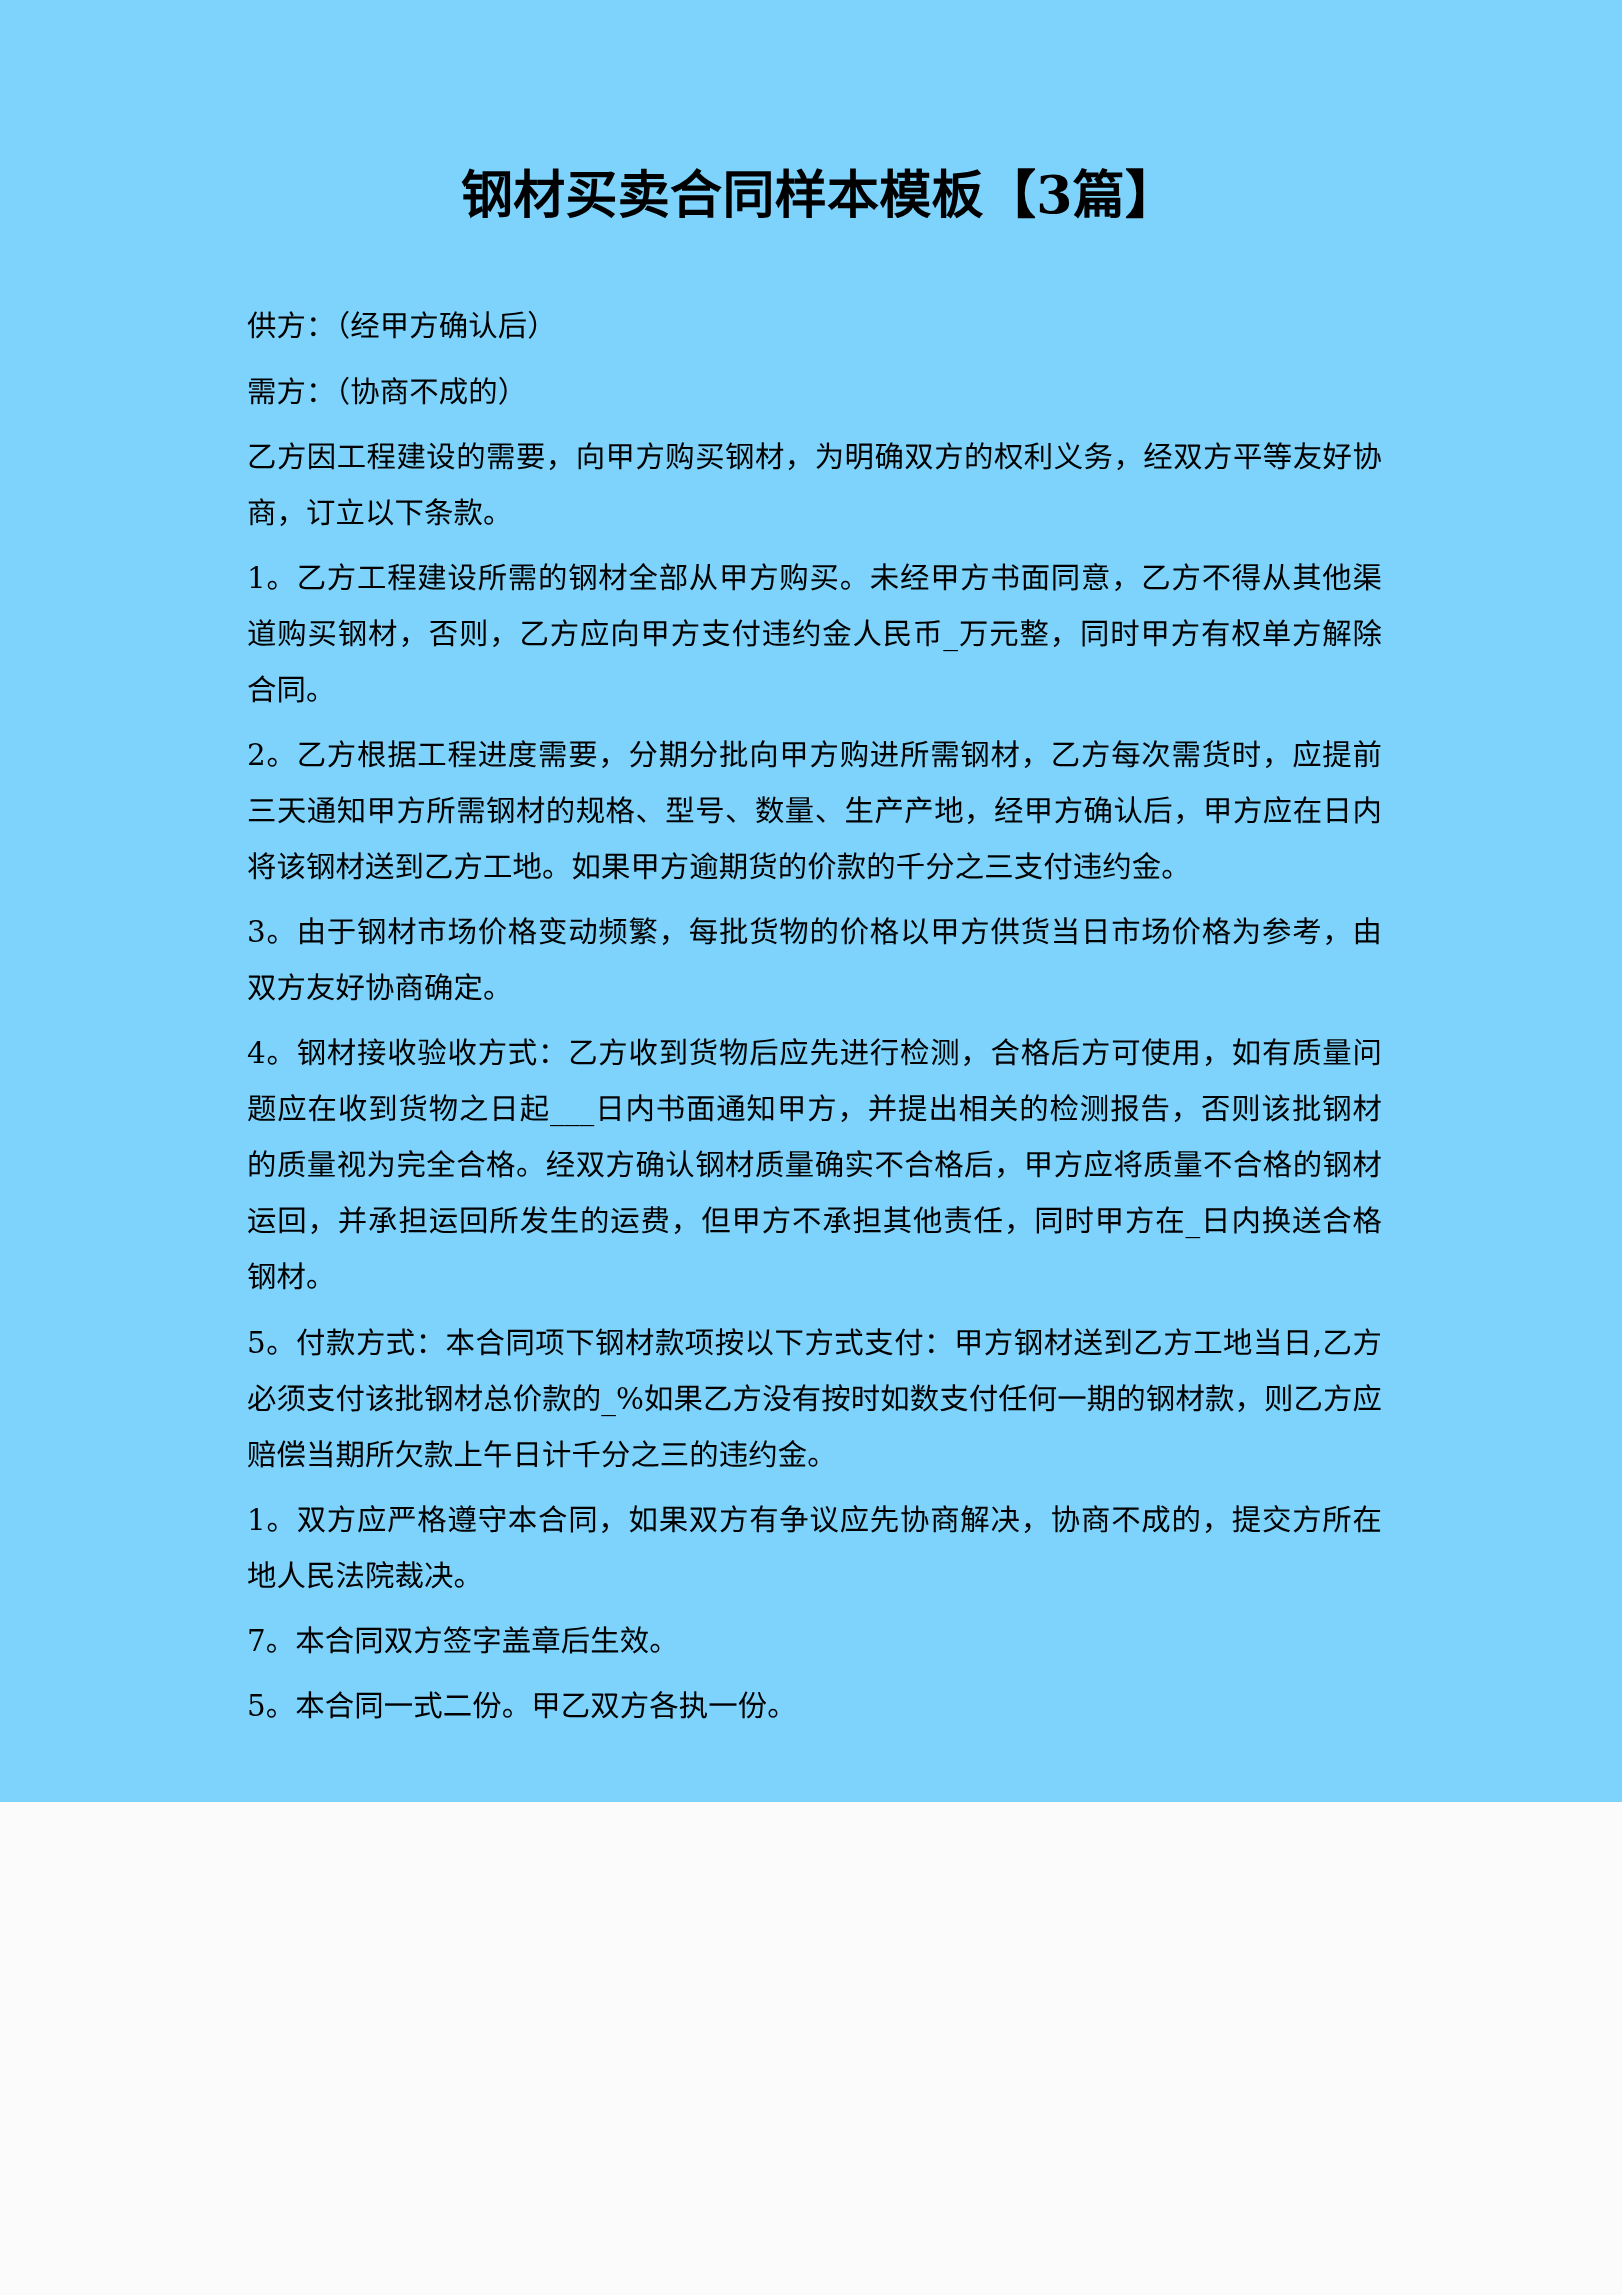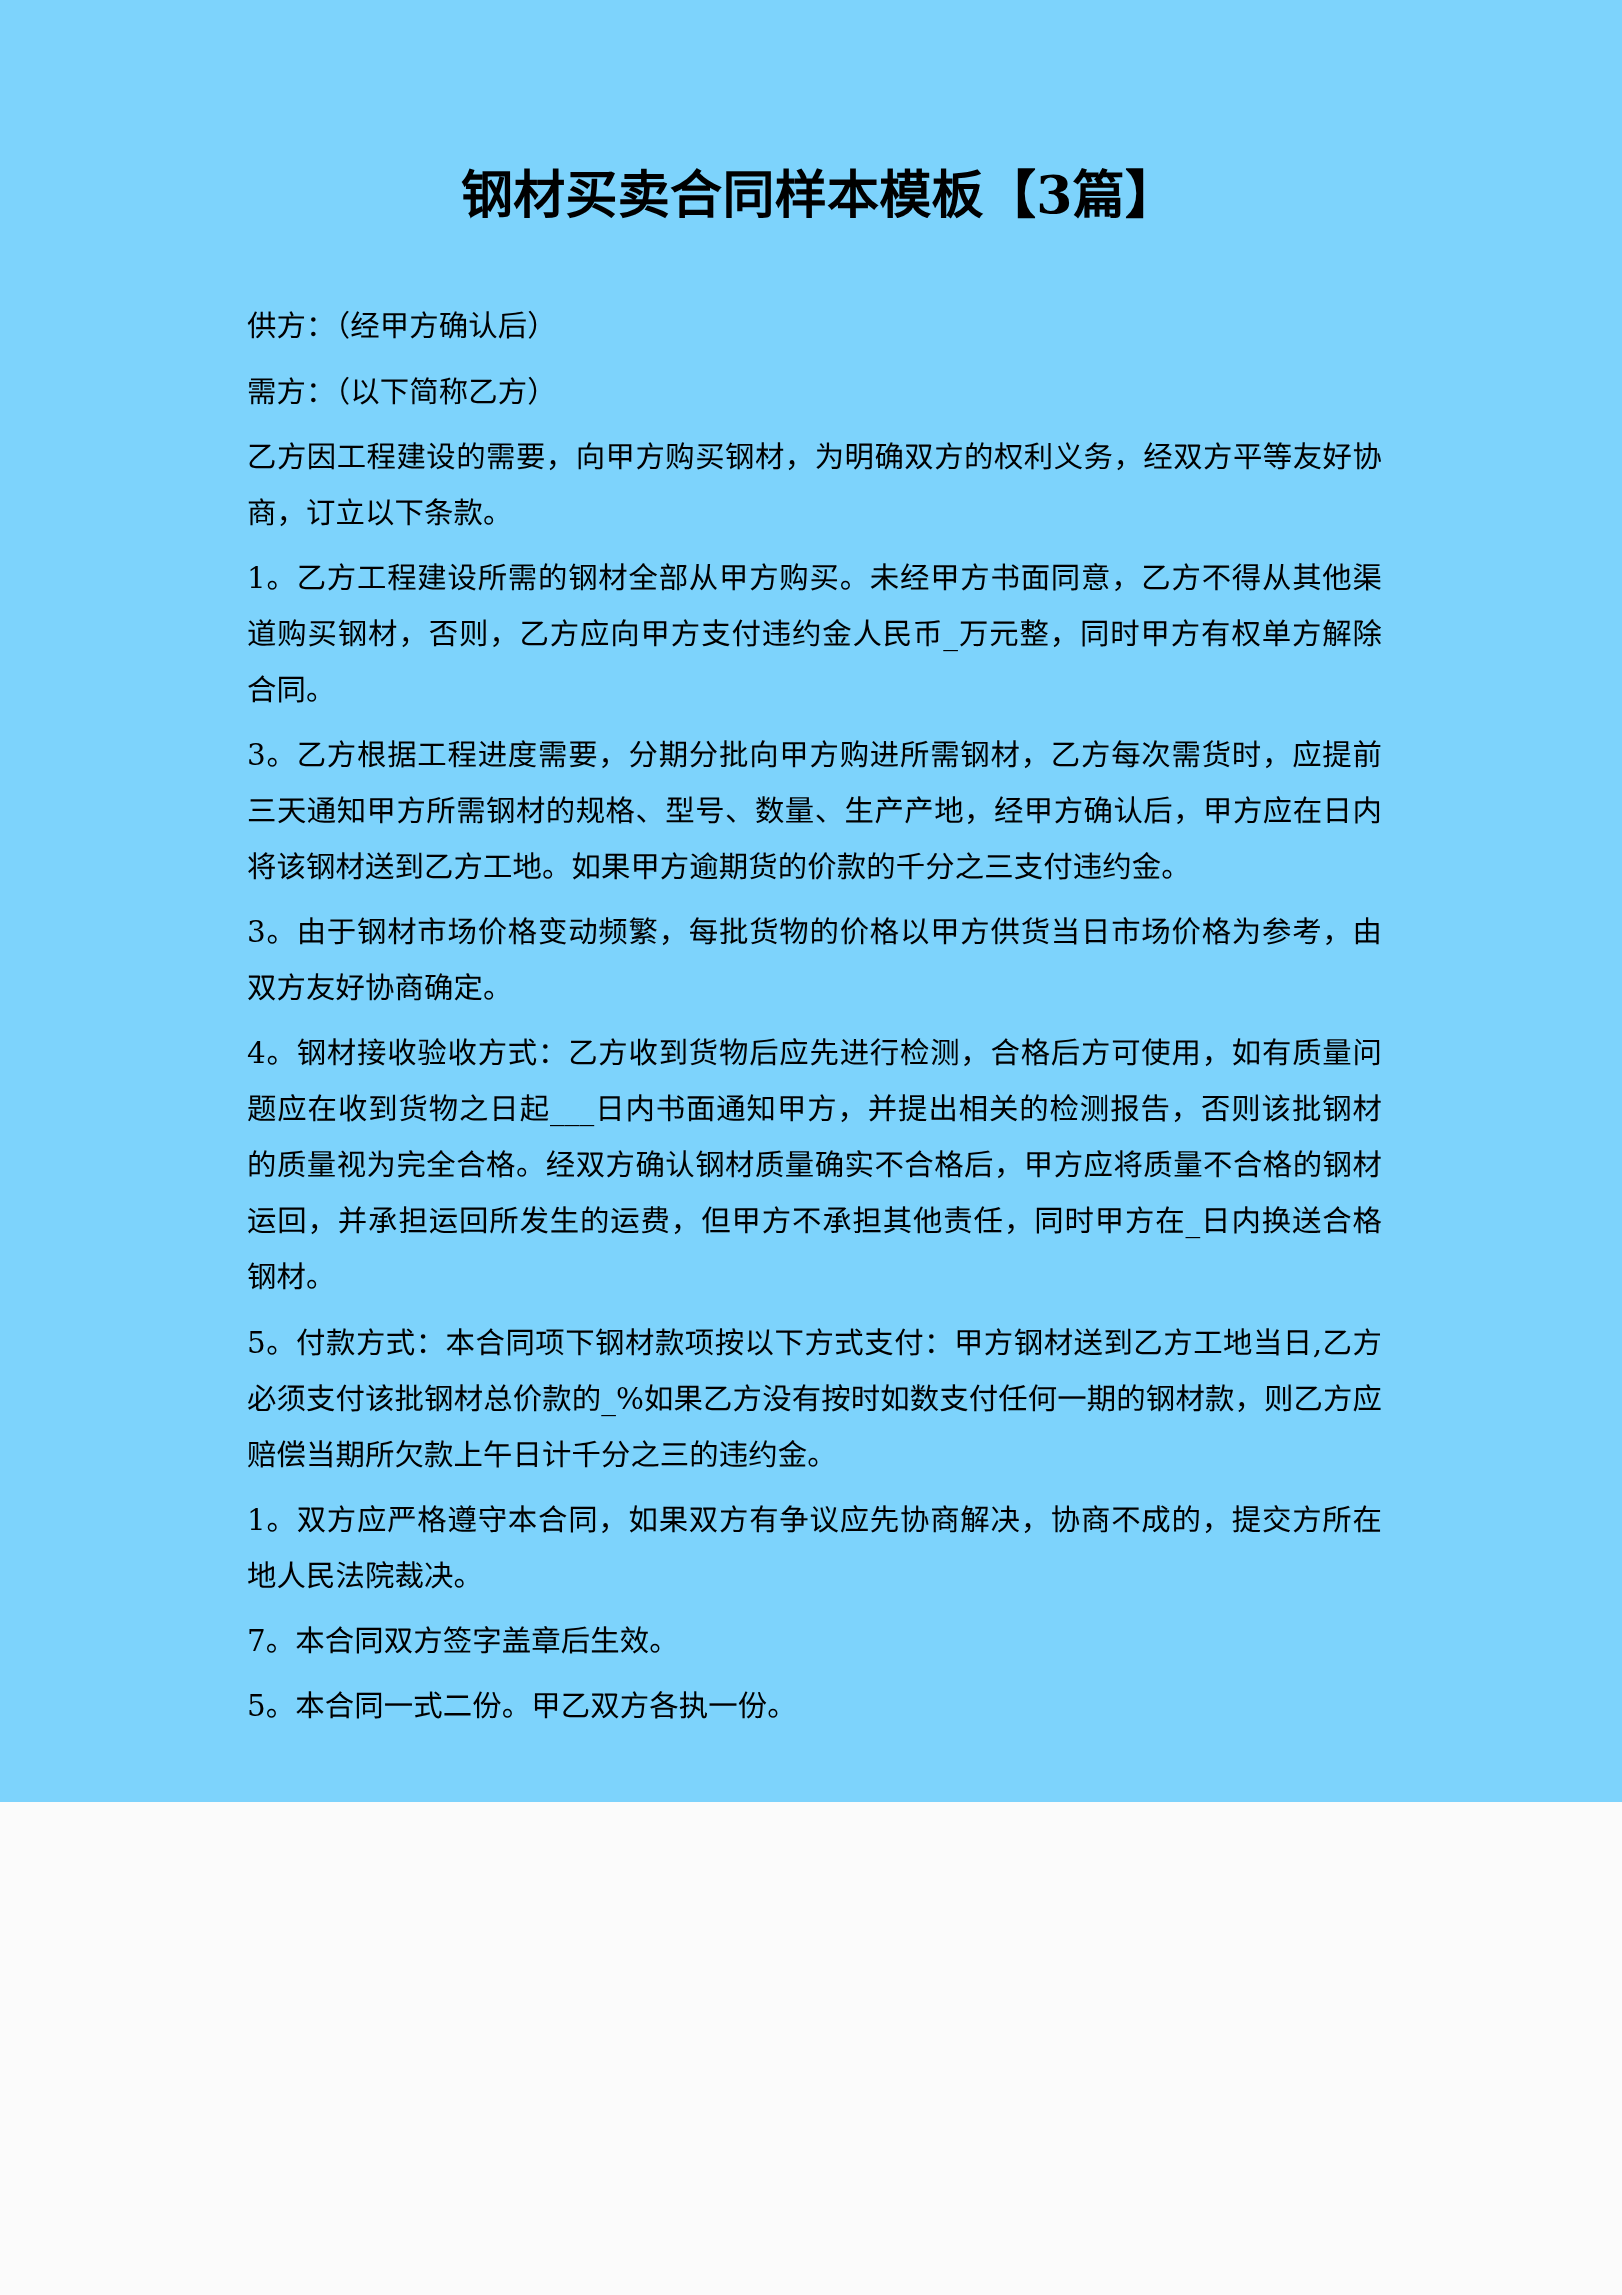--- a/index.html
+++ b/index.html
@@ -59,27 +59,27 @@
 </head>
 <body>
 
 <div class="page">
   <div class="doc-body">
 
     <h1 class="doc-title">钢材买卖合同样本模板【3篇】</h1>
 
     <p class="para">供方：（经甲方确认后）</p>
 
-    <p class="para">需方：（以下简称乙方）</p>
+    <p class="para">需方：（协商不成的）</p>
 
     <p class="para">乙方因工程建设的需要，向甲方购买钢材，为明确双方的权利义务，经双方平等友好协商，订立以下条款。</p>
 
     <p class="para">1。乙方工程建设所需的钢材全部从甲方购买。未经甲方书面同意，乙方不得从其他渠道购买钢材，否则，乙方应向甲方支付违约金人民币_万元整，同时甲方有权单方解除合同。</p>
 
-    <p class="para">3。乙方根据工程进度需要，分期分批向甲方购进所需钢材，乙方每次需货时，应提前三天通知甲方所需钢材的规格、型号、数量、生产产地，经甲方确认后，甲方应在日内将该钢材送到乙方工地。如果甲方逾期货的价款的千分之三支付违约金。</p>
+    <p class="para">2。乙方根据工程进度需要，分期分批向甲方购进所需钢材，乙方每次需货时，应提前三天通知甲方所需钢材的规格、型号、数量、生产产地，经甲方确认后，甲方应在日内将该钢材送到乙方工地。如果甲方逾期货的价款的千分之三支付违约金。</p>
 
     <p class="para">3。由于钢材市场价格变动频繁，每批货物的价格以甲方供货当日市场价格为参考，由双方友好协商确定。</p>
 
     <p class="para">4。钢材接收验收方式：乙方收到货物后应先进行检测，合格后方可使用，如有质量问题应在收到货物之日起___日内书面通知甲方，并提出相关的检测报告，否则该批钢材的质量视为完全合格。经双方确认钢材质量确实不合格后，甲方应将质量不合格的钢材运回，并承担运回所发生的运费，但甲方不承担其他责任，同时甲方在_日内换送合格钢材。</p>
 
     <p class="para">5。付款方式：本合同项下钢材款项按以下方式支付：甲方钢材送到乙方工地当日,乙方必须支付该批钢材总价款的_%如果乙方没有按时如数支付任何一期的钢材款，则乙方应赔偿当期所欠款上午日计千分之三的违约金。</p>
 
     <p class="para">1。双方应严格遵守本合同，如果双方有争议应先协商解决，协商不成的，提交方所在地人民法院裁决。</p>
 
     <p class="para">7。本合同双方签字盖章后生效。</p>

